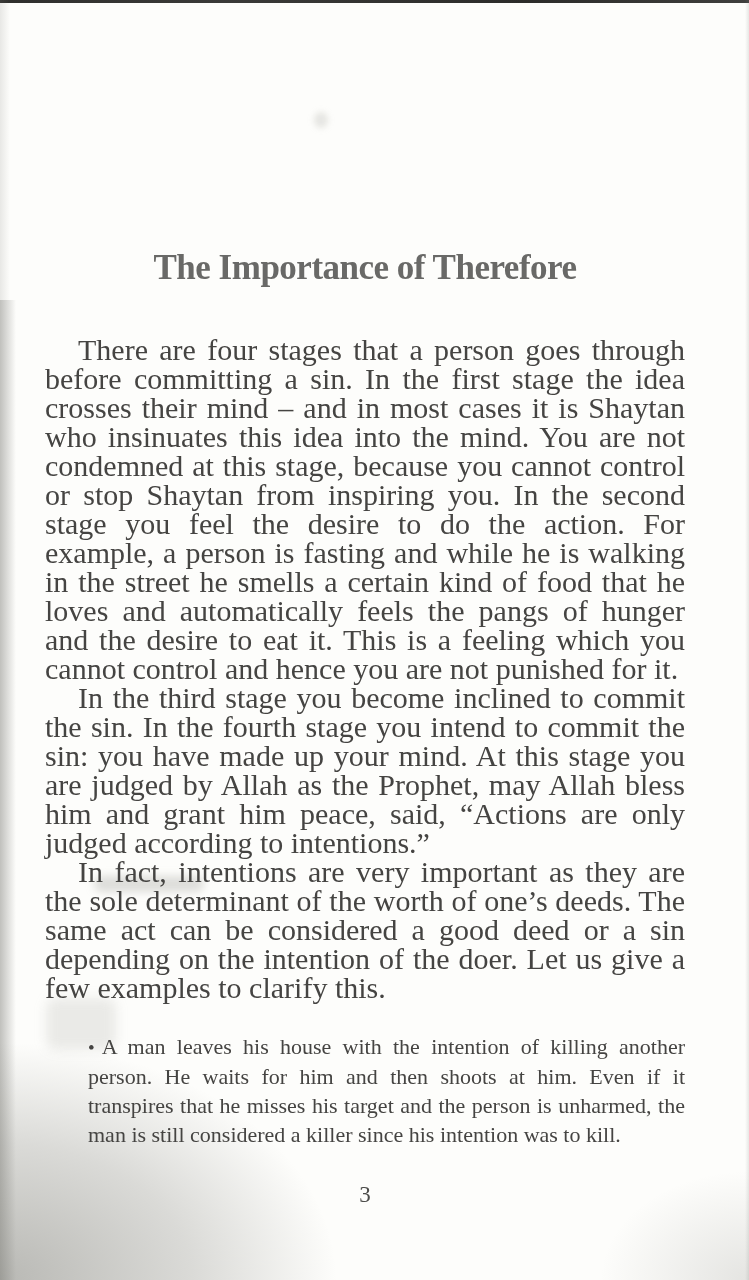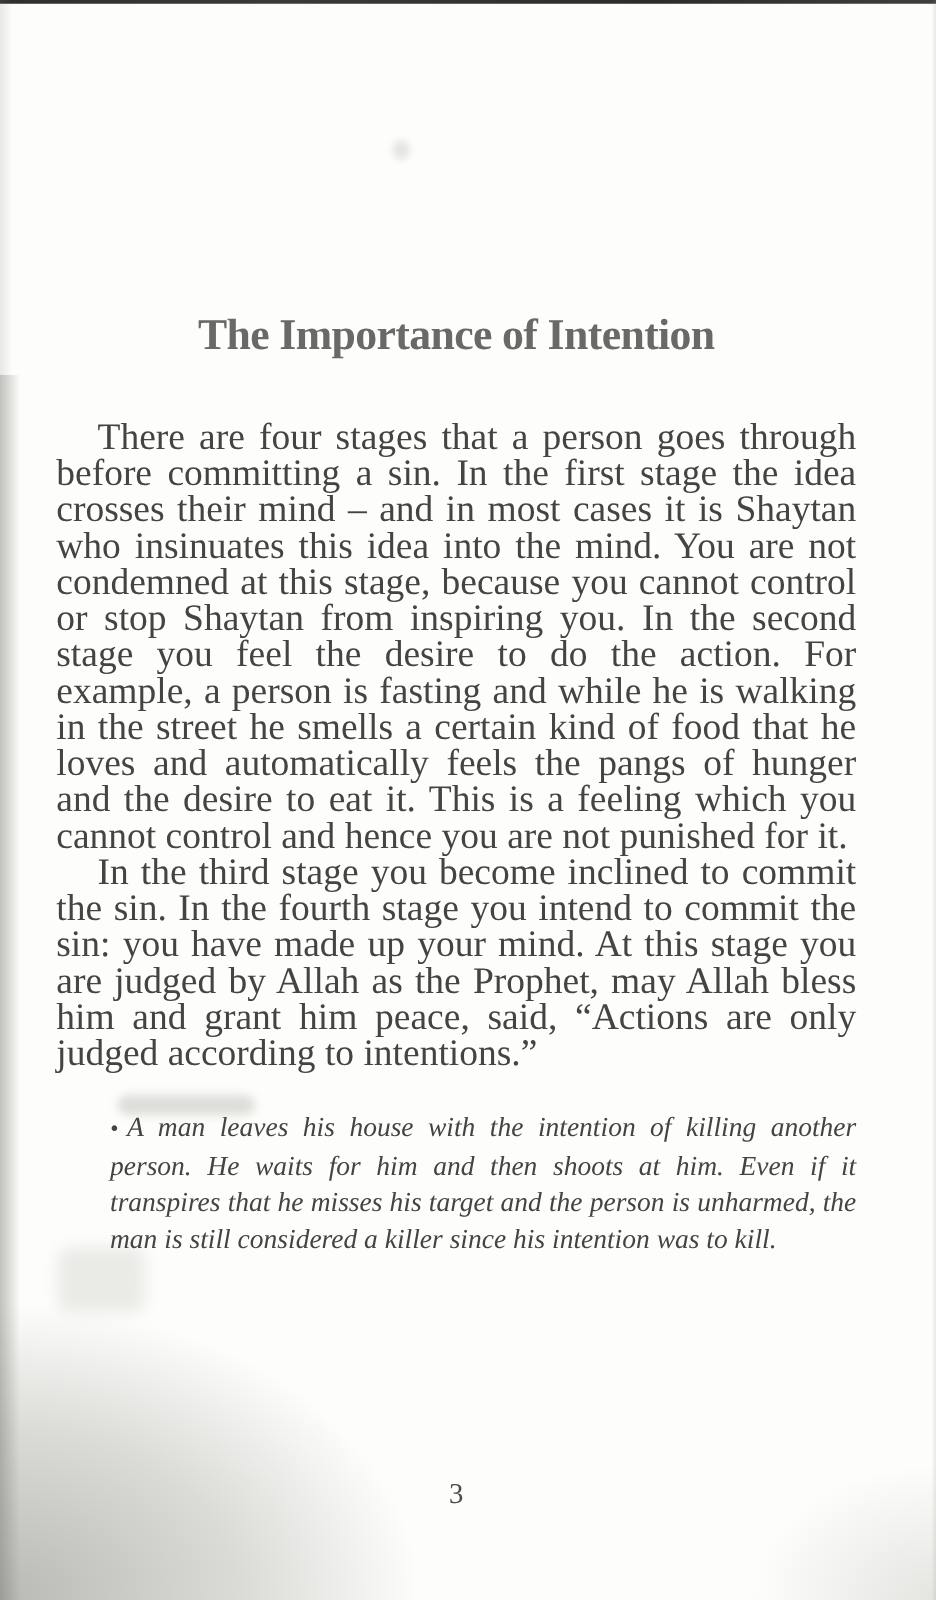--- a/index.html
+++ b/index.html
@@ -75,21 +75,20 @@
     color: #454442;
   }
   .para.first { margin-top: 47px; }
   .bullet-list { margin-top: 30px; }
   .bullet-item {
     margin: 0 0 0 43px;
     font-size: 22px;
     line-height: 29px;
     text-align: justify;
     color: #454442;
-    font-style: italic;
   }
   .bullet-item + .bullet-item { margin-top: 19px; }
   .bullet-dot {
     font-size: 19px;
     margin-right: 7px;
     color: #454442;
   }
   .page-number {
     position: absolute;
     top: 1182px;
@@ -110,26 +109,27 @@
   <div class="binding-shadow"></div>
   <div class="corner-shadow-bl"></div>
   <div class="corner-shadow-br"></div>
   <div class="edge-right"></div>
   <div class="ghost-smudge-1"></div>
   <div class="ghost-smudge-2"></div>
   <div class="ghost-smudge-3"></div>
 
   <div class="content">
 
-    <h1 class="chapter-title">The Importance of Intention</h1>
+    <h1 class="chapter-title">The Importance of Therefore</h1>
 
     <p class="para first">There are four stages that a person goes through before committing a sin. In the first stage the idea crosses their mind – and in most cases it is Shaytan who insinuates this idea into the mind. You are not condemned at this stage, because you cannot control or stop Shaytan from inspiring you. In the second stage you feel the desire to do the action. For example, a person is fasting and while he is walking in the street he smells a certain kind of food that he loves and automatically feels the pangs of hunger and the desire to eat it. This is a feeling which you cannot control and hence you are not punished for it.</p>
 
     <p class="para">In the third stage you become inclined to commit the sin. In the fourth stage you intend to commit the sin: you have made up your mind. At this stage you are judged by Allah as the Prophet, may Allah bless him and grant him peace, said, “Actions are only judged according to intentions.”</p>
 
+    <p class="para">In fact, intentions are very important as they are the sole determinant of the worth of one’s deeds. The same act can be considered a good deed or a sin depending on the intention of the doer. Let us give a few examples to clarify this.</p>
 
     <div class="bullet-list">
 
       <p class="bullet-item"><span class="bullet-dot">•</span><span>A man leaves his house with the intention of killing another person. He waits for him and then shoots at him. Even if it transpires that he misses his target and the person is unharmed, the man is still considered a killer since his intention was to kill.</span></p>
 
 
     </div>
 
   </div>
 

